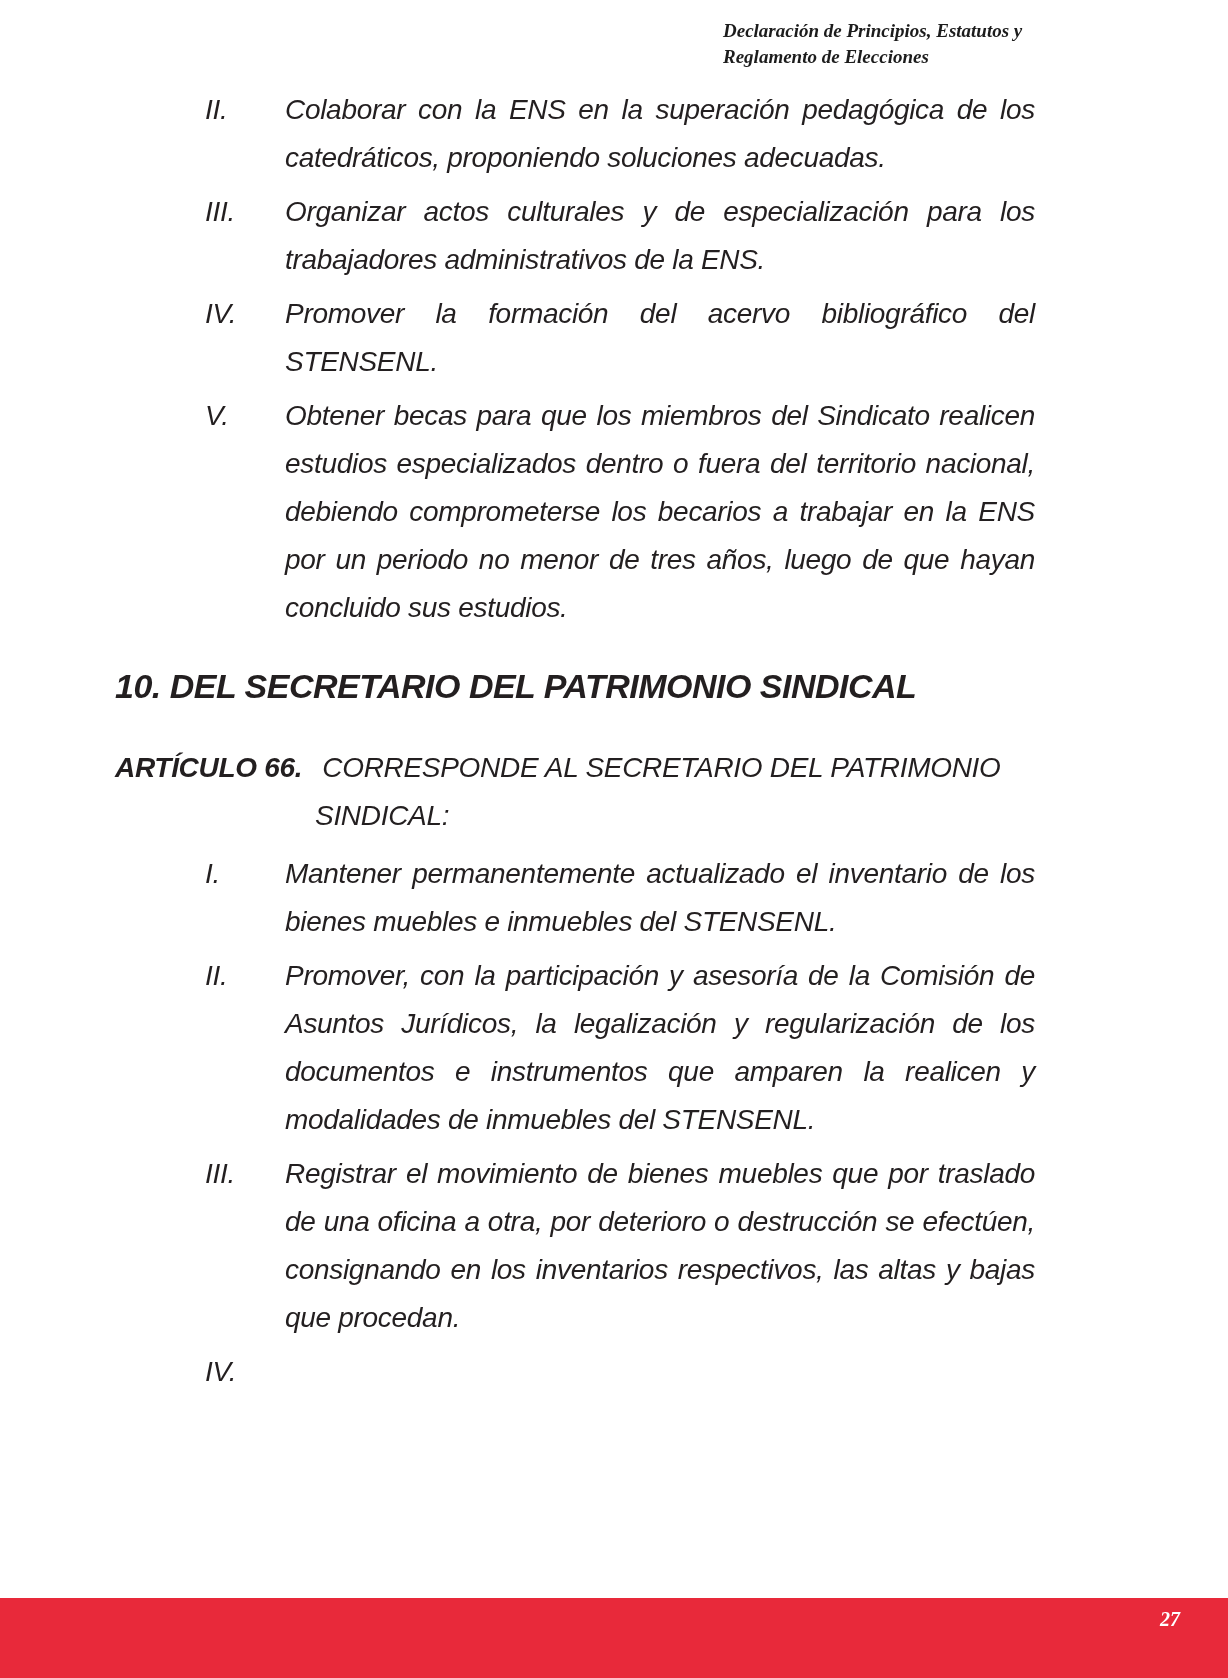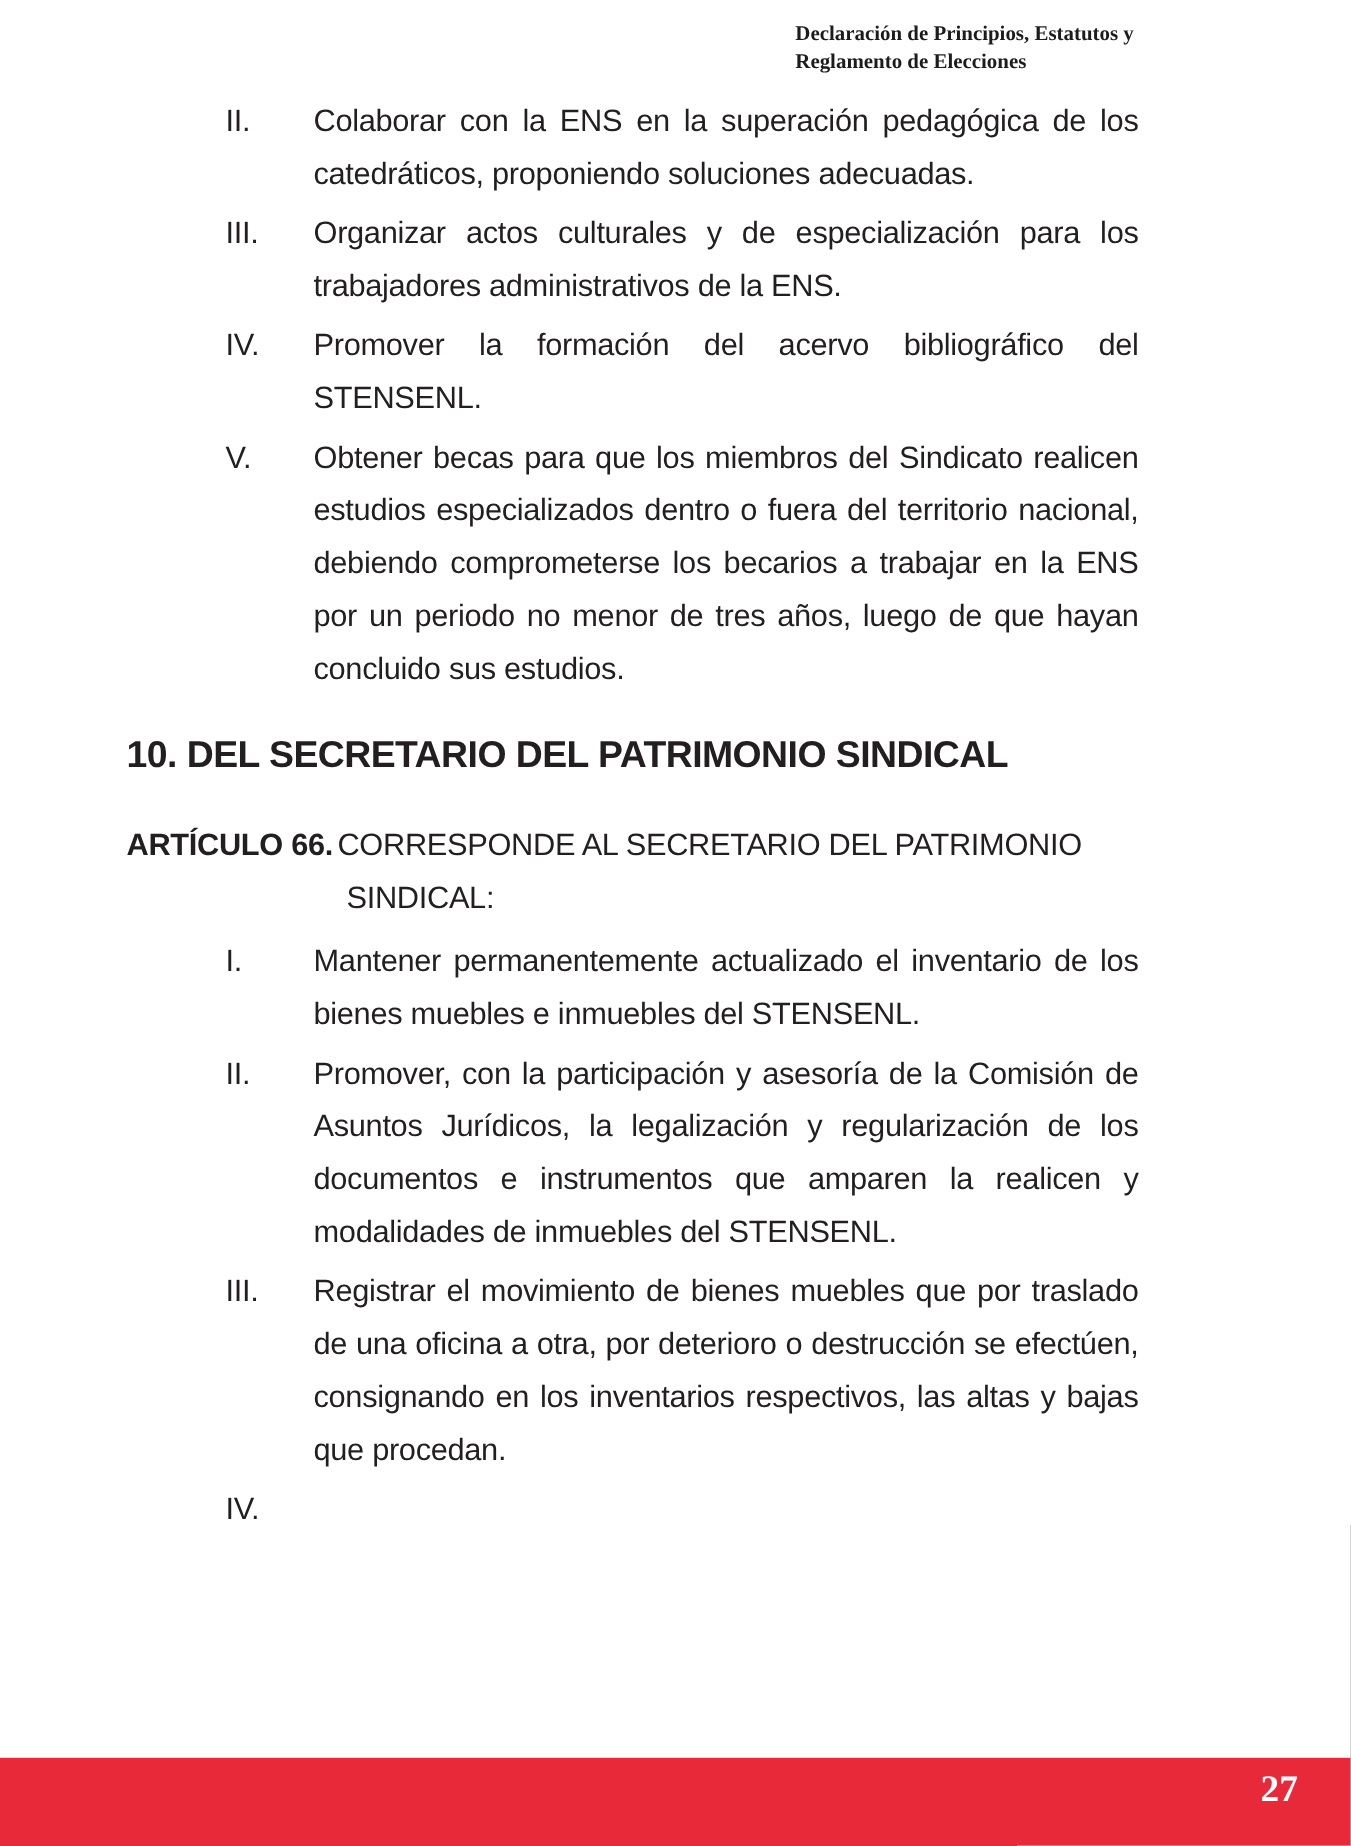--- a/index.html
+++ b/index.html
@@ -5,20 +5,21 @@
   * { margin: 0; padding: 0; box-sizing: border-box; }
   html, body { background: #888; }
   .page {
     position: relative;
     width: 1228px;
     height: 1678px;
     background: #ffffff;
     overflow: hidden;
     font-family: "Liberation Sans", sans-serif;
     color: #231f20;
+    font-style: italic;
   }
   
   .header {
     position: absolute;
     top: 18px;
     left: 723px;
     font-family: "Liberation Serif", serif;
     font-weight: bold;
     font-size: 19px;
     line-height: 26px;
@@ -52,42 +53,42 @@
     font-size: 34px;
     letter-spacing: -0.5px;
     margin-top: 30px;
     margin-bottom: 34px;
   }
   .article {
     margin-bottom: 10px;
   }
   .article-label {
     font-weight: bold;
-    margin-right: 4px;
+    margin-right: 20px;
     text-align: center;
   }
   .article-line2 {
     margin-left: 200px;
   }
   
   .footer {
     position: absolute;
     left: 0;
     bottom: 0;
     width: 100%;
     height: 80px;
     background: #e8293a;
   }
   .page-number {
     position: absolute;
     top: 10px;
     right: 48px;
     font-family: "Liberation Serif", serif;
     font-weight: bold;
-    font-size: 34px;
+    font-size: 20px;
     color: #ffffff;
   }
 </style>
 </head>
 <body>
 
 <div class="page">
 
   <div class="header">
     <div>Declaración de Principios, Estatutos y</div>

